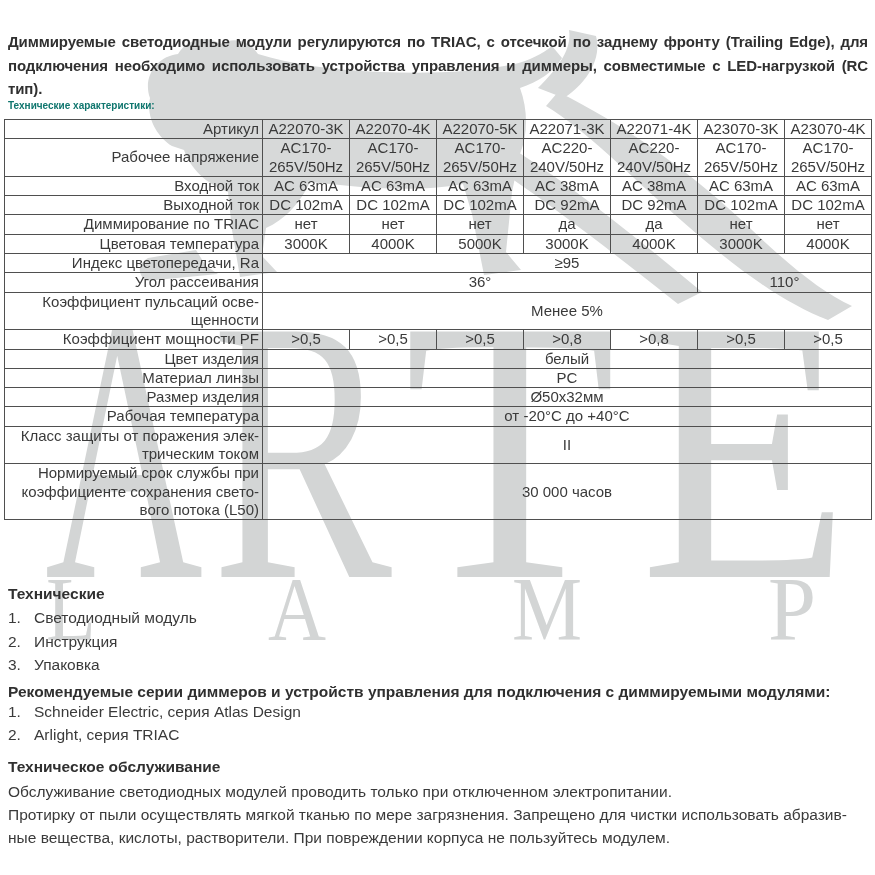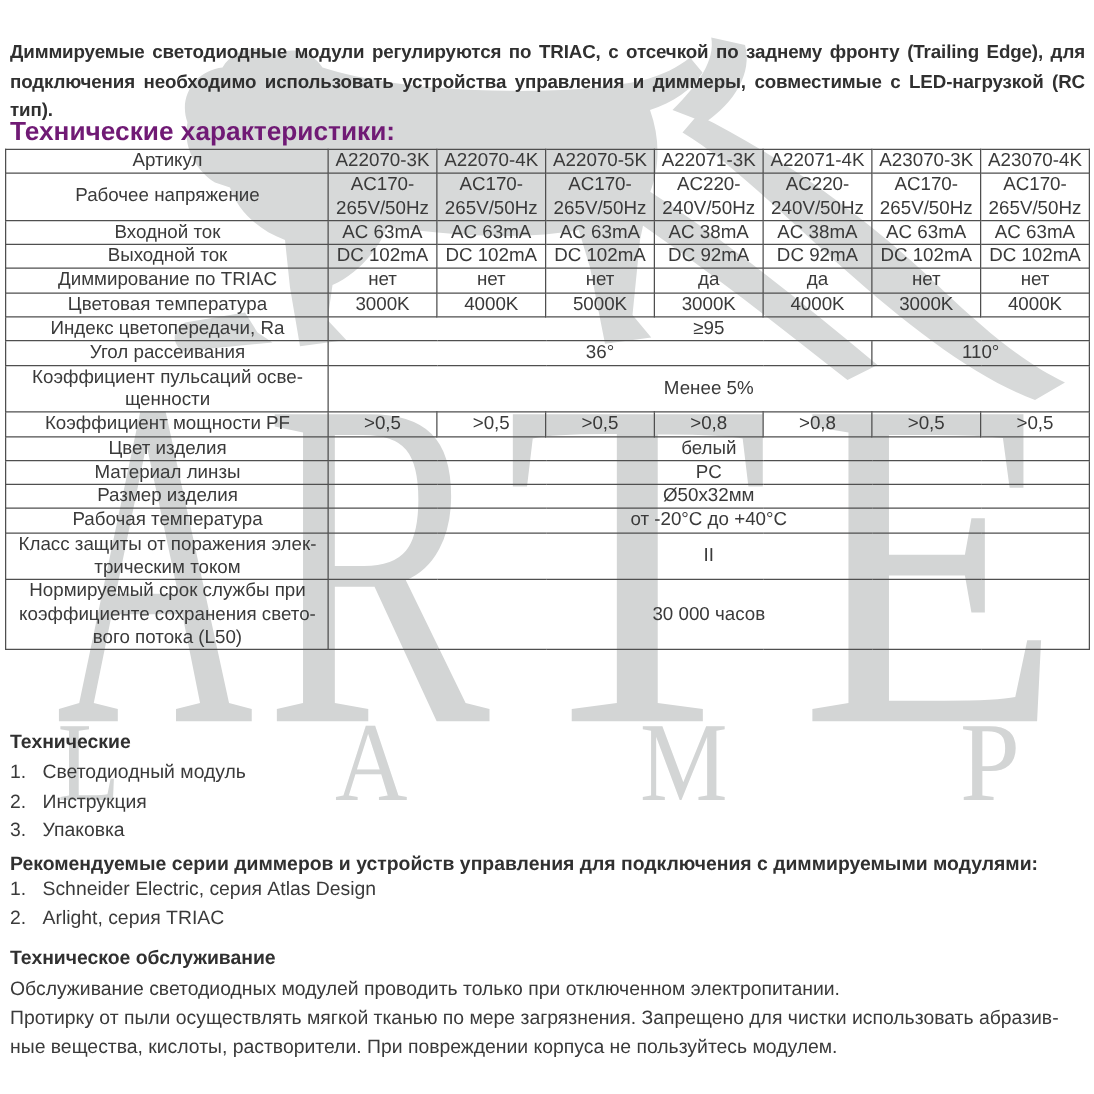--- a/index.html
+++ b/index.html
@@ -6,25 +6,25 @@
   body{
     width:875px;height:875px;position:relative;background:#ffffff;overflow:hidden;
     font-family:"Liberation Sans","DejaVu Sans",sans-serif;color:#3a3a3a;
   }
   .watermark{position:absolute;left:0;top:0;z-index:0;}
   .content{position:absolute;left:0;top:0;width:875px;height:686px;z-index:1;}
 
   .intro{position:absolute;top:30px;left:8px;width:860px;font-size:15px;font-weight:bold;color:#303030;line-height:23.5px;letter-spacing:-0.1px;}
   .intro .jline{text-align:justify;text-align-last:justify;}
 
-  .spec-heading{position:absolute;top:96px;left:8px;font-size:21px;font-weight:bold;color:#701a75;line-height:19px;}
+  .spec-heading{position:absolute;top:96px;left:8px;font-size:10px;font-weight:bold;color:#0f766e;line-height:19px;}
 
   table.spec{position:absolute;top:119px;left:4px;width:867px;border-collapse:collapse;table-layout:fixed;font-size:15px;}
   table.spec td{border:1px solid #4f4f4f;line-height:18.3px;padding:0 3px;text-align:center;vertical-align:middle;color:#3a3a3a;overflow:hidden;}
-  table.spec td.lbl{text-align:center;padding-left:4px;}
+  table.spec td.lbl{text-align:right;padding-left:4px;}
   col.c-label{width:258px;}
   col.c-val{width:87px;}
 
   .block-heading{position:absolute;left:8px;font-size:15.5px;font-weight:bold;color:#303030;line-height:19px;}
   .num-list{position:absolute;left:8px;font-size:15.5px;line-height:23.5px;}
   .num-list .item{display:flex;}
   .num-list .num{width:26px;flex:0 0 26px;}
   .para{position:absolute;left:8px;width:862px;font-size:15.5px;line-height:23px;}
 </style>
 </head>

